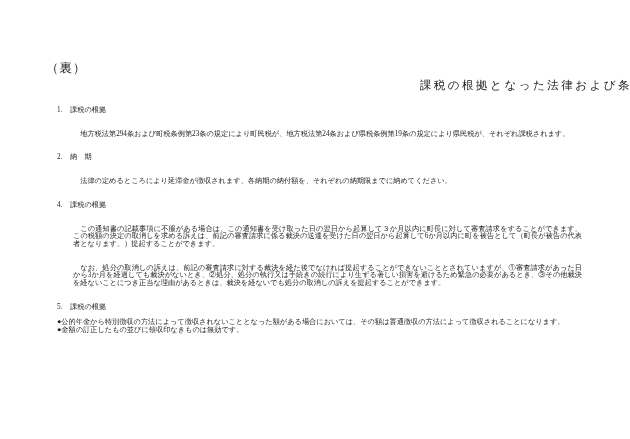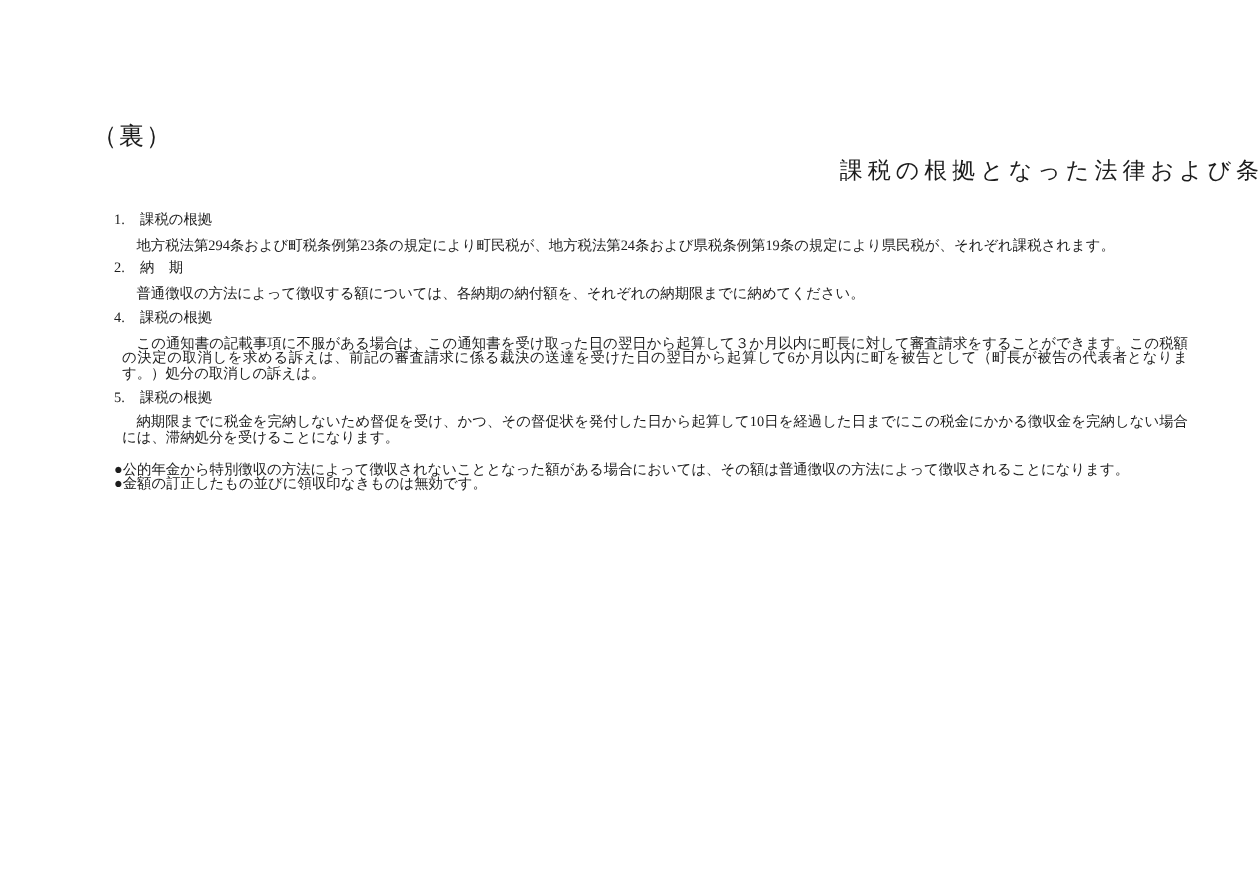--- a/index.html
+++ b/index.html
@@ -21,22 +21,22 @@
     text-align:right; font-size:11.5px; letter-spacing:2.5px;font-family:Liberation Mono, monospace;
   }
   .content {
     position:absolute; left:57px; top:107px; width:541px;
     font-size:7.2px; line-height:7.7px;
     text-align:justify;
   }
   .section { margin:0; padding:0; }
   .sec-heading { white-space:nowrap; }
   .sec-heading .num { display:inline-block; min-width:10px; }
-  .sec-heading .h { margin-left:3px;font-family:Liberation Mono, monospace; }
-  .para { text-indent:1em; margin:4px; }
+  .sec-heading .h { margin-left:3px; }
+  .para { text-indent:1em; margin:16px; }
   .notes { margin-top:8px; }
   .note { margin:0; }
 </style>
 </head>
 <body>
 
 <div class="page">
 
   <div class="side-label">（裏）</div>
 
@@ -48,36 +48,36 @@
       <div class="sec-heading">
         <span class="num">1.</span><span class="h">課税の根拠</span>
       </div>
       <div class="para">地方税法第294条および町税条例第23条の規定により町民税が、地方税法第24条および県税条例第19条の規定により県民税が、それぞれ課税されます。</div>
     </div>
 
     <div class="section">
       <div class="sec-heading">
         <span class="num">2.</span><span class="h">納　期</span>
       </div>
-      <div class="para">普通徴収の方法によって徴収する額については、各納期の納付額を、それぞれの納期限までに納めてください。</div>
+      <div class="para">法律の定めるところにより延滞金が徴収されます、各納期の納付額を、それぞれの納期限までに納めてください。</div>
     </div>
 
 
     <div class="section">
       <div class="sec-heading">
         <span class="num">4.</span><span class="h">課税の根拠</span>
       </div>
-      <div class="para">この通知書の記載事項に不服がある場合は、この通知書を受け取った日の翌日から起算して３か月以内に町長に対して審査請求をすることができます。この税額の決定の取消しを求める訴えは、前記の審査請求に係る裁決の送達を受けた日の翌日から起算して6か月以内に町を被告として（町長が被告の代表者となります。）処分の取消しの訴えは。</div>
+      <div class="para">この通知書の記載事項に不服がある場合は、この通知書を受け取った日の翌日から起算して３か月以内に町長に対して審査請求をすることができます。この税額の決定の取消しを求める訴えは、前記の審査請求に係る裁決の送達を受けた日の翌日から起算して6か月以内に町を被告として（町長が被告の代表者となります。）提起することができます。</div>
+      <div class="para">なお、処分の取消しの訴えは、前記の審査請求に対する裁決を経た後でなければ提起することができないこととされていますが、①審査請求があった日から3か月を経過しても裁決がないとき、②処分、処分の執行又は手続きの続行により生ずる著しい損害を避けるため緊急の必要があるとき、③その他裁決を経ないことにつき正当な理由があるときは、裁決を経ないでも処分の取消しの訴えを提起することができます。</div>
     </div>
 
     <div class="section">
       <div class="sec-heading">
         <span class="num">5.</span><span class="h">課税の根拠</span>
       </div>
-      <div class="para">納期限までに税金を完納しないため督促を受け、かつ、その督促状を発付した日から起算して10日を経過した日までにこの税金にかかる徴収金を完納しない場合には、滞納処分を受けることになります。</div>
     </div>
 
     <div class="notes">
       <div class="note">●公的年金から特別徴収の方法によって徴収されないこととなった額がある場合においては、その額は普通徴収の方法によって徴収されることになります。</div>
       <div class="note">●金額の訂正したもの並びに領収印なきものは無効です。</div>
     </div>
 
   </div>
 
 </div>

